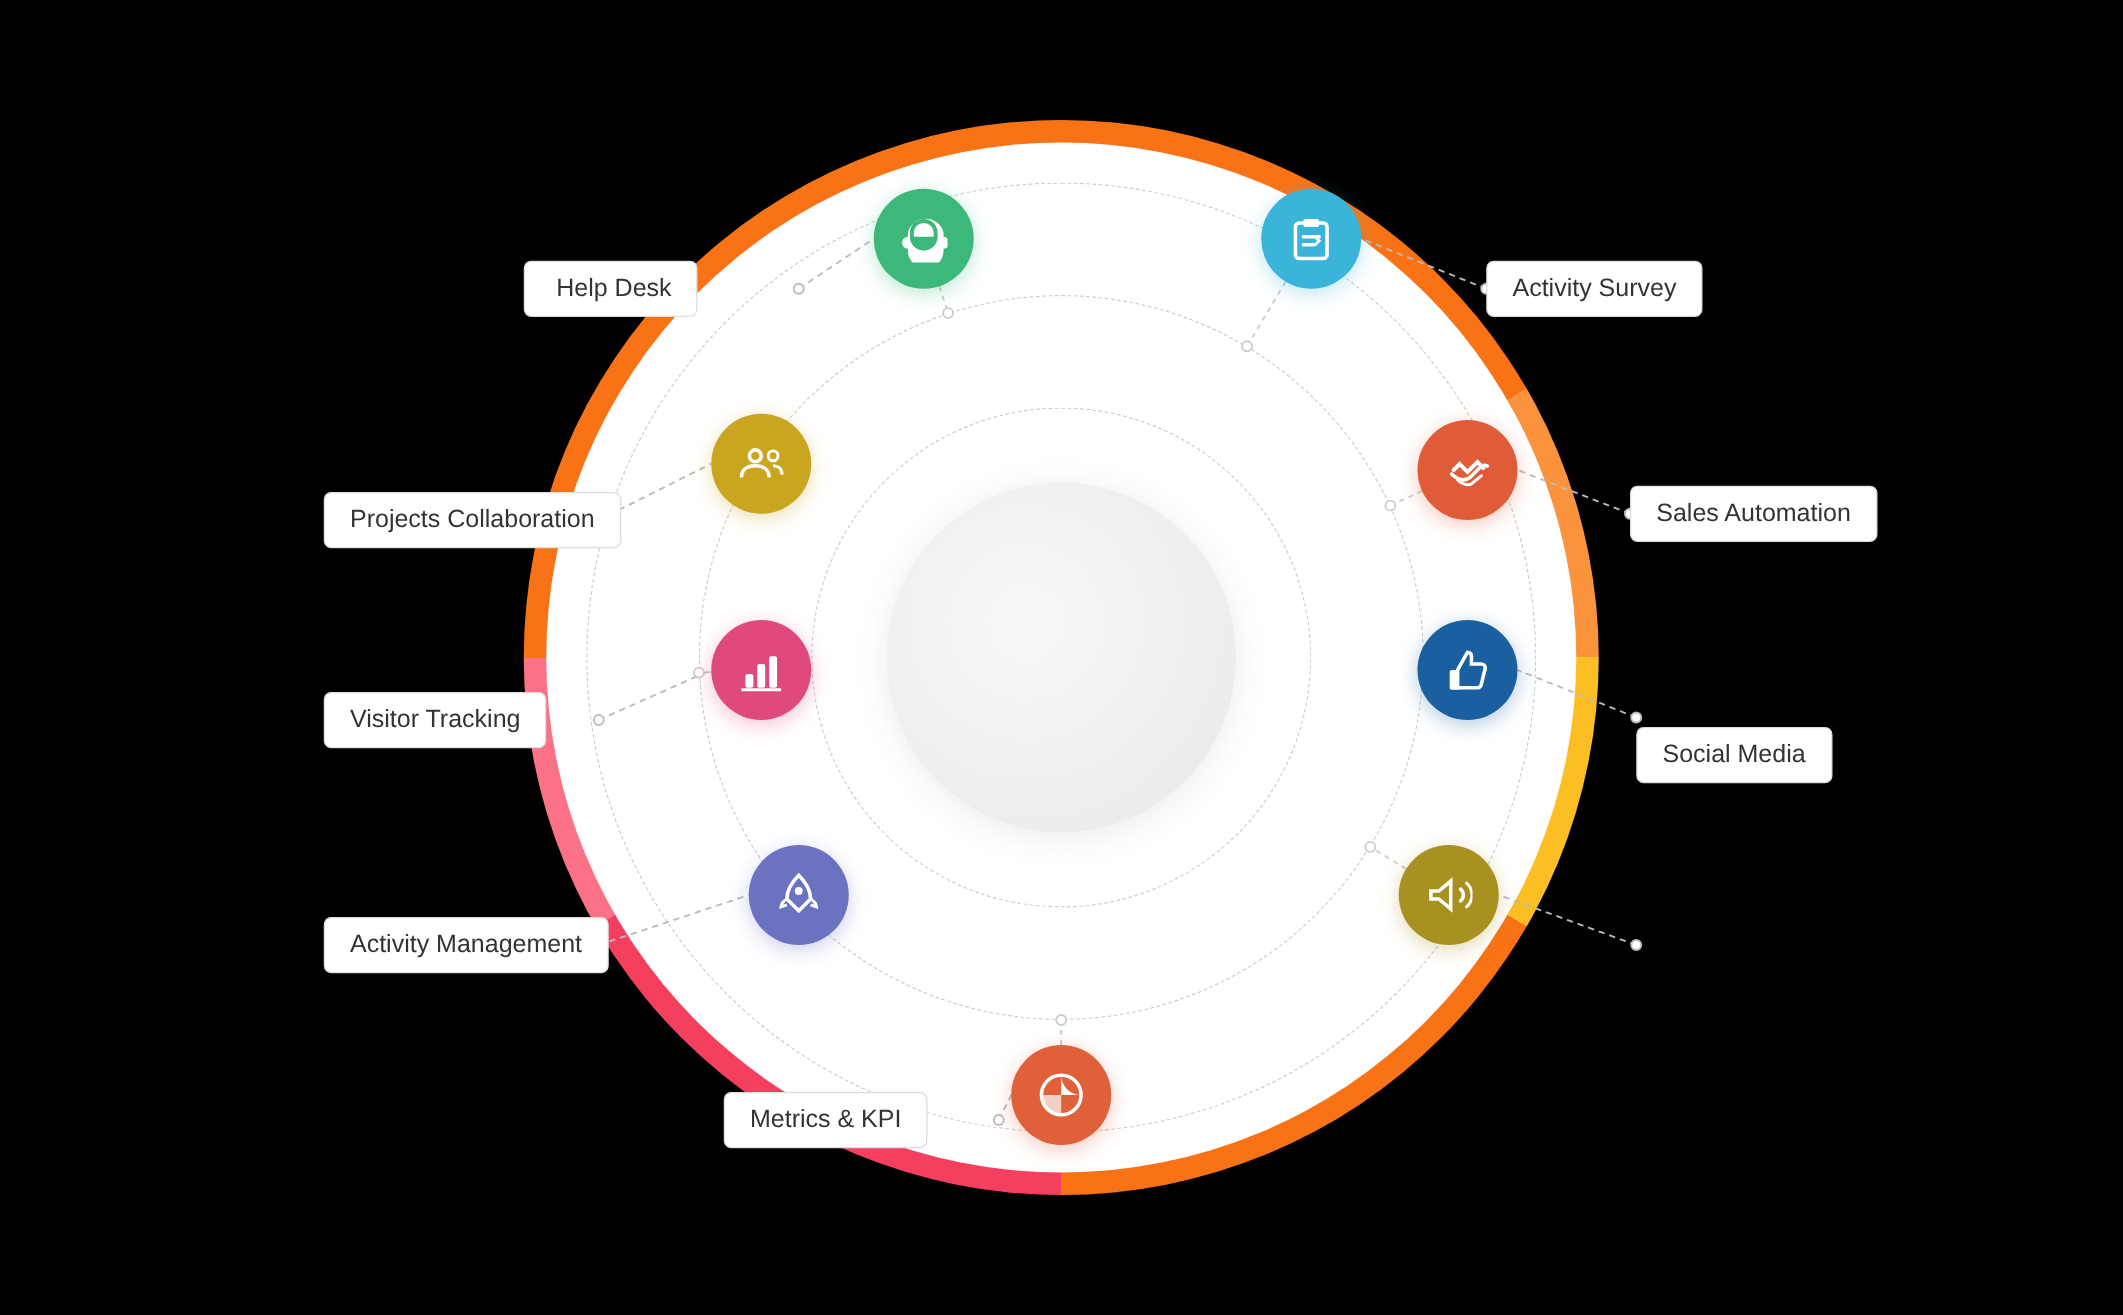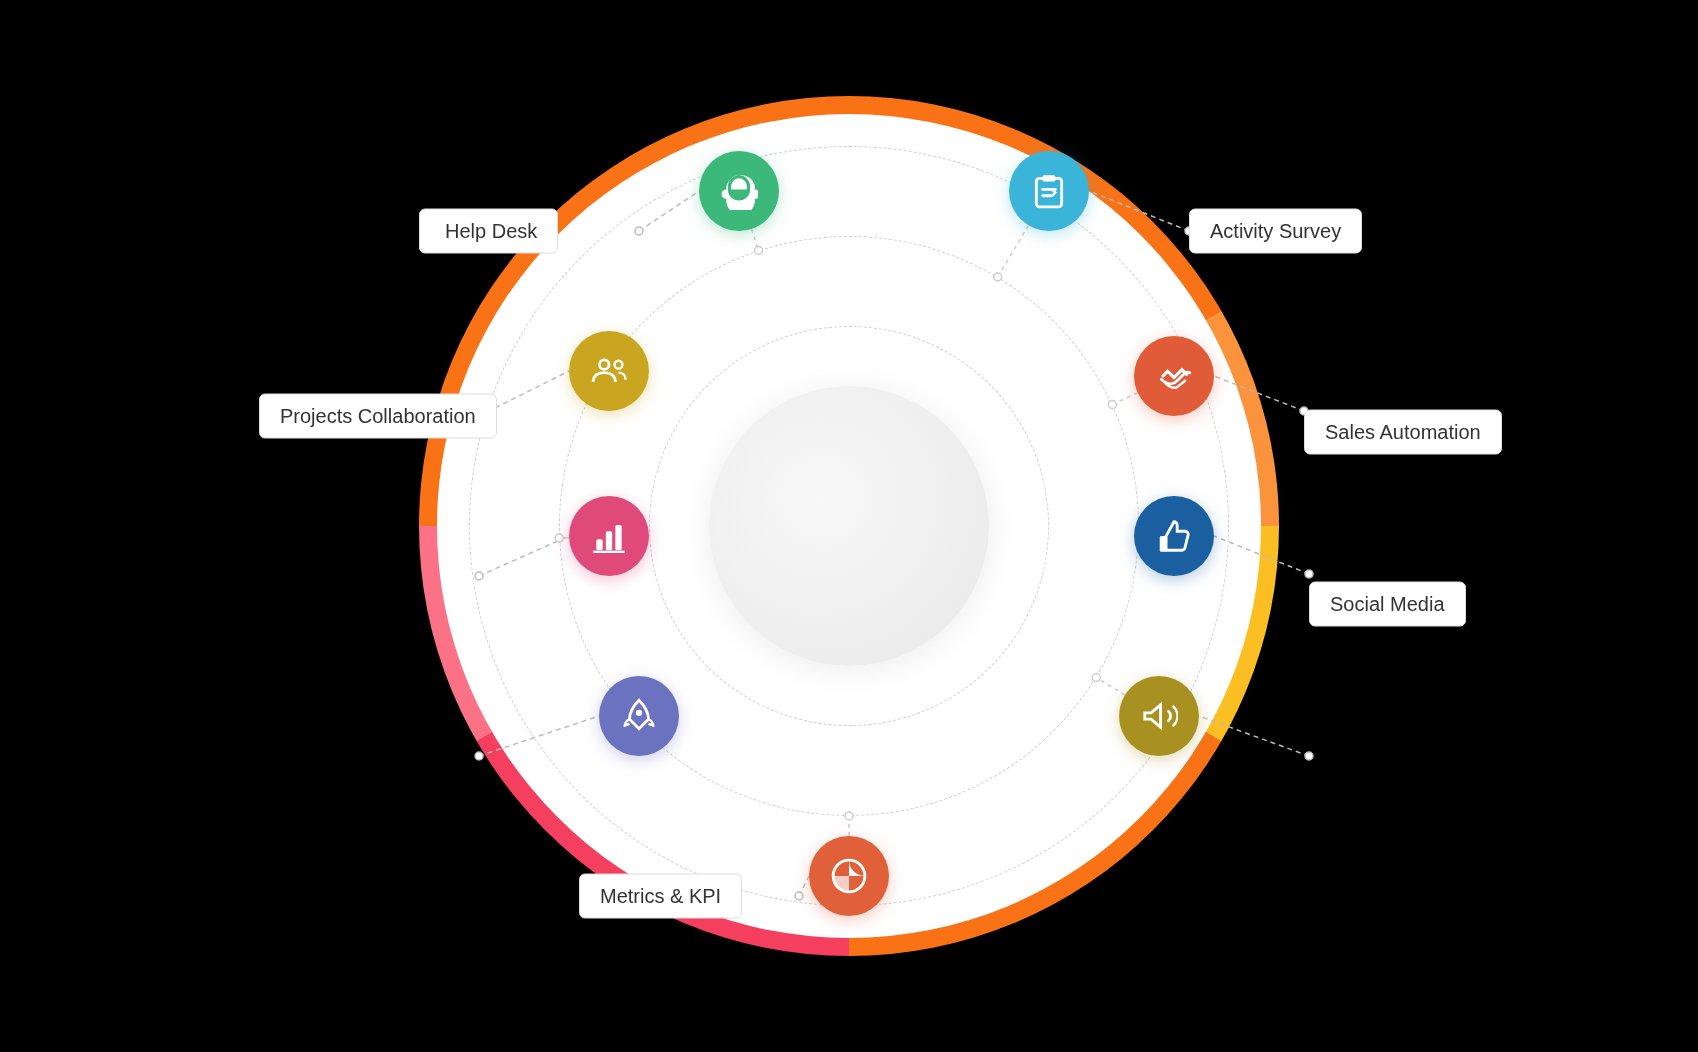--- a/index.html
+++ b/index.html
@@ -208,43 +208,45 @@
       </svg>
     </div>
     <div class="label-box" style="top: 380px; left: 10px; transform: translateY(-50%); text-align: center;">Projects Collaboration</div>
     <div class="icon-circle red-orange" style="left: 925px; top: 340px; background: rgb(224, 92, 56); box-shadow: rgba(224, 92, 56, 0.333) 0px 4px 16px;">
       <svg viewBox="0 0 24 24" xmlns="http://www.w3.org/2000/svg">
         <path d="M5 12l3-3 4 4 5-5 3 3" stroke="white" stroke-width="2" fill="none" stroke-linecap="round"></path>
         <path d="M4 14c2 2 4 3 6 3s3-1 4-2l4-4c1-1 2-2 4-1" stroke="white" stroke-width="1.8" fill="none" stroke-linecap="round"></path>
         <path d="M7 17c2 2 5 3 7 2l5-4" stroke="white" stroke-width="1.5" fill="none" stroke-linecap="round"></path>
       </svg>
     </div>
-    <div class="label-box" style="top: 396px; left: 1055px; transform: translateY(-50%);">Sales Automation</div>
+    <div class="label-box" style="top: 375px; left: 1055px; transform: translateY(-50%);">Sales Automation</div>
     <div class="icon-circle pink" style="left: 360px; top: 500px; background: rgb(224, 74, 122); box-shadow: rgba(224, 74, 122, 0.333) 0px 4px 16px;">
       <svg viewBox="0 0 24 24" xmlns="http://www.w3.org/2000/svg">
         <rect x="4" y="14" width="4" height="7" rx="1" fill="white"></rect>
         <rect x="10" y="9" width="4" height="12" rx="1" fill="white"></rect>
         <rect x="16" y="5" width="4" height="16" rx="1" fill="white"></rect>
         <path d="M2 22h20" stroke="white" stroke-width="1.5"></path>
       </svg>
     </div>
+    <div class="label-box" style="top: 540px; left: 10px; transform: translateY(-50%);">Visitor Tracking</div>
     <div class="icon-circle dark-blue" style="left: 925px; top: 500px; background: rgb(26, 95, 160); box-shadow: rgba(26, 95, 160, 0.333) 0px 4px 16px;">
       <svg viewBox="0 0 24 24" xmlns="http://www.w3.org/2000/svg">
         <path d="M7 22V12l5-9a2 2 0 012 2v4h5a2 2 0 012 2l-2 8a2 2 0 01-2 2H7z" stroke="white" stroke-width="1.8" fill="none"></path>
         <rect x="3" y="12" width="4" height="10" rx="1" fill="white"></rect>
       </svg>
     </div>
     <div class="label-box" style="top: 568px; left: 1060px; transform: translateY(-50%);">Social Media</div>
     <div class="icon-circle purple" style="left: 390px; top: 680px; background: rgb(107, 114, 192); box-shadow: rgba(107, 114, 192, 0.333) 0px 4px 16px;">
       <svg viewBox="0 0 24 24" xmlns="http://www.w3.org/2000/svg">
         <path d="M12 2C8 6 6 10 6 14l6 6 6-6c0-4-2-8-6-12z" stroke="white" stroke-width="1.8" fill="none"></path>
         <circle cx="12" cy="10" r="2" fill="white"></circle>
         <path d="M6 14c-2 1-3 3-3 4l3-1M18 14c2 1 3 3 3 4l-3-1" stroke="white" stroke-width="1.5" fill="none"></path>
       </svg>
     </div>
+    <div class="label-box" style="top: 720px; left: 10px; transform: translateY(-50%);">Activity Management</div>
     <div class="icon-circle olive" style="left: 910px; top: 680px; background: rgb(168, 145, 32); box-shadow: rgba(168, 145, 32, 0.333) 0px 4px 16px;">
       <svg viewBox="0 0 24 24" xmlns="http://www.w3.org/2000/svg">
         <path d="M3 10v4h4l6 5V5L7 10H3z" stroke="white" stroke-width="1.8" fill="none"></path>
         <path d="M18 9a4 4 0 010 6" stroke="white" stroke-width="1.8" fill="none" stroke-linecap="round"></path>
         <path d="M21 6a8 8 0 010 12" stroke="white" stroke-width="1.5" fill="none" stroke-linecap="round"></path>
       </svg>
     </div>
     <div class="icon-circle orange-red" style="left: 600px; top: 840px; background: rgb(224, 96, 58); box-shadow: rgba(224, 96, 58, 0.333) 0px 4px 16px;">
       <svg viewBox="0 0 24 24" xmlns="http://www.w3.org/2000/svg">
         <path d="M12 2v10h10A10 10 0 0112 2z" fill="white"></path>

